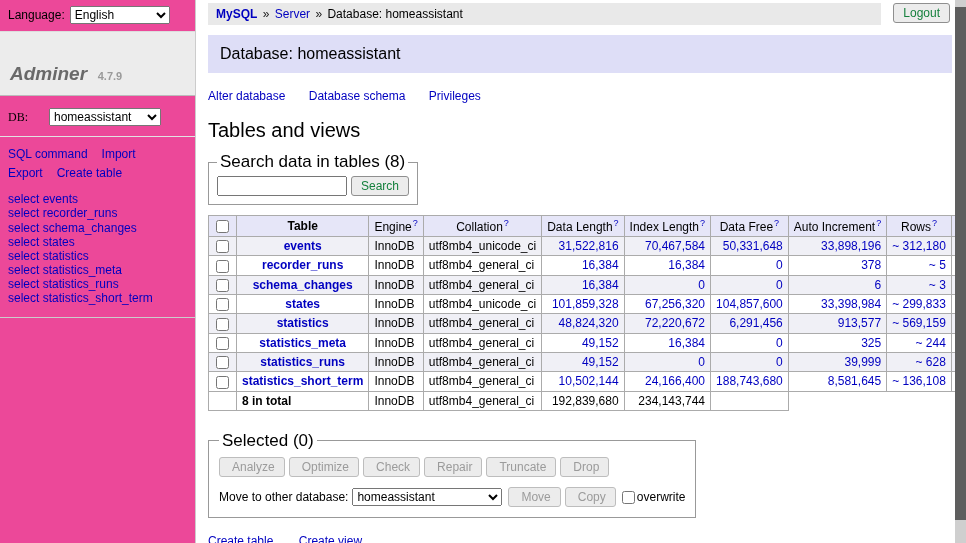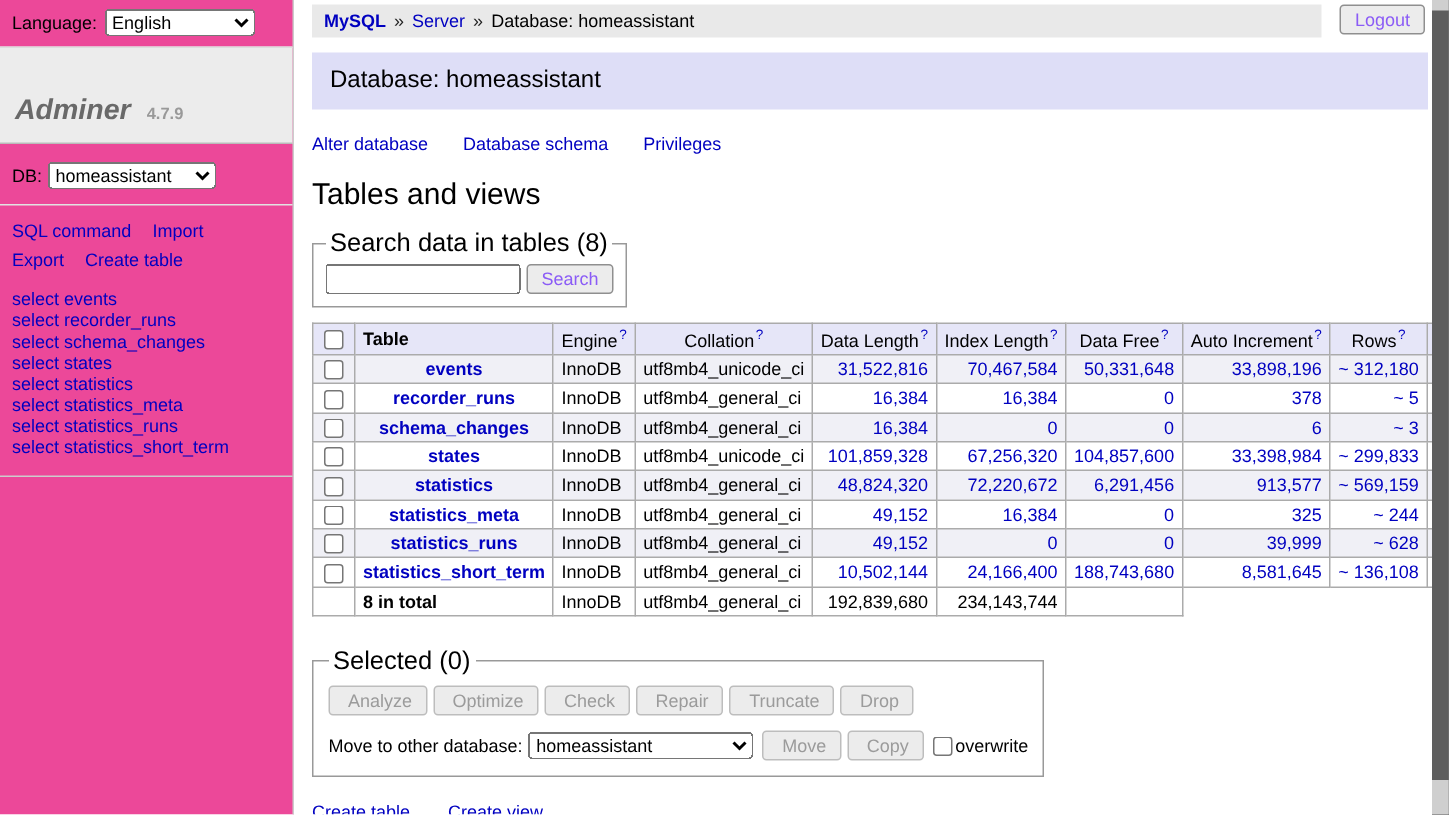--- a/index.html
+++ b/index.html
@@ -30,21 +30,21 @@
     margin: 0;
     background: #ececec;
     border-top: 1px solid #ddd;
     border-bottom: 1px solid #bbb;
     padding: 26px 10px 9px;
     font-weight: bold;
   }
   .brand-name { font-style: italic; font-size: 19px; color: #696969; }
   .brand-version { font-size: 11px; color: #999; margin-left: 4px; }
   .db-row { padding: 12px 8px 10px; border-bottom: 1px solid #e2e2e2; }
-  .db-row .db-label { margin-right: 4px; }
+  .db-row .db-label { margin-right: 21px; font-family: Liberation Serif, serif; }
   .db-row select { width: 112px; font-size: 12px; }
   .side-actions { margin: 0; padding: 8px 8px 2px; line-height: 1.55; }
   .side-actions a { margin-right: 14px; }
   .side-tables {
     list-style: none;
     margin: 8px 0 0;
     padding: 0 8px 12px;
     border-bottom: 1px solid #ccc;
     line-height: 1.18;
   }
@@ -63,21 +63,21 @@
   .breadcrumb .sep { color: #222; margin: 0 2px; }
   .logout-btn { margin-right: 2px; }
 
   button {
     font-family: "Liberation Sans", sans-serif;
     font-size: 12px;
     background: #ececec;
     border: 1px solid #8f8f8f;
     border-radius: 3px;
     padding: 2px 9px;
-    color: #8b5cf6;
+    color: #15803d;
     cursor: pointer;
   }
   button:disabled { color: #9b9b9b; border-color: #bdbdbd; cursor: default; padding-left: 12px; }
 
   .page-title {
     margin: 10px 0 0;
     background: #dedef7;
     padding: 10px 12px;
     font-size: 16px;
     font-weight: normal;
@@ -101,21 +101,21 @@
   }
   table.tables th, table.tables td {
     border: 1px solid #ababab;
     padding: 2px 5px;
     height: 17px;
     font-weight: normal;
     white-space: nowrap;
     background-clip: padding-box;
   }
   table.tables thead th, table.tables thead td { background: #e6e6f8; }
-  table.tables thead th.col-table { font-weight: bold; text-align: left; }
+  table.tables thead th.col-table { font-weight: bold; text-align: center; }
   table.tables tbody tr.odd td, table.tables tbody tr.odd th { background: #f0f0f6; }
   table.tables .num { text-align: right; color: #0000c0; }
   table.tables .num-plain { text-align: right; color: #000; }
   table.tables th.name-cell { text-align: center; }
   table.tables .name-cell a { font-weight: bold; }
   table.tables .total-label { font-weight: bold; }
   sup.help { color: #0000c0; font-size: 9px; margin-left: 1px; cursor: pointer; }
   table.tables input[type="checkbox"] { margin: 0 2px; vertical-align: middle; }
 
   .selected-fs { margin-top: 4px; padding: 6px 10px 10px; }

